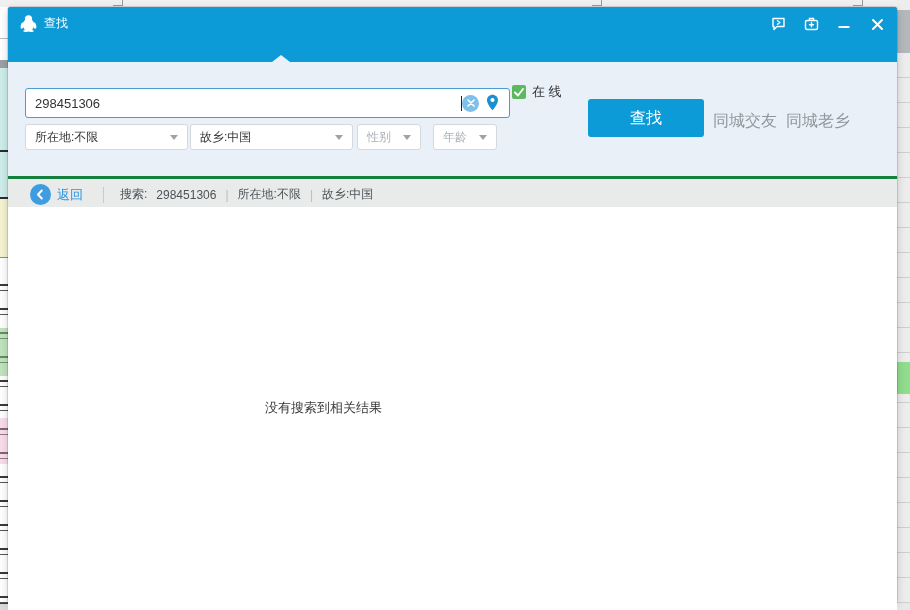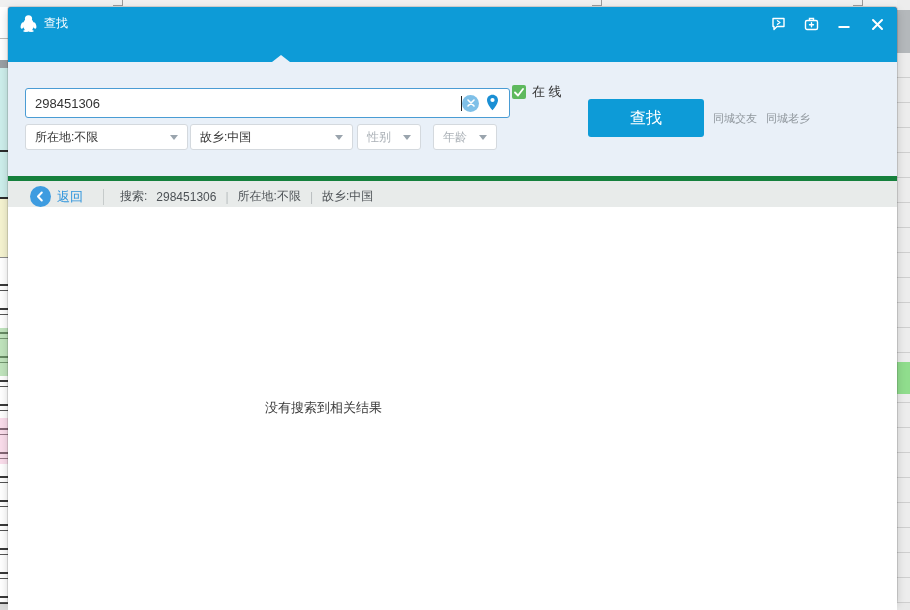--- a/index.html
+++ b/index.html
@@ -57,26 +57,26 @@
   .dropdown{position:absolute;top:0;height:24px;background:#fff;border:1px solid #d4d9de;border-radius:3px;
     display:flex;align-items:center;justify-content:space-between;padding:0 9px;font-size:12px;color:#333;cursor:pointer;}
   .dropdown.muted{color:#aab0b6;}
   .dd-caret{width:0;height:0;border-left:4px solid transparent;border-right:4px solid transparent;border-top:5px solid #9aa4ad;}
   .dd-1{left:0;width:143px;}
   .dd-2{left:165px;width:143px;}
   .dd-3{left:332px;width:44px;}
   .dd-4{left:408px;width:44px;gap:8px;}
   .find-btn{position:absolute;left:580px;top:37px;width:116px;height:38px;background:#0d9bd7;color:#fff;
     font-size:16px;border:none;border-radius:3px;cursor:pointer;display:flex;align-items:center;justify-content:center;font-family:inherit;}
-  .side-links{position:absolute;left:705px;top:49px;display:flex;gap:9px;font-size:11px;color:#8f969c;}
+  .side-links{position:absolute;left:705px;top:49px;display:flex;gap:9px;font-size:16px;color:#8f969c;}
   .side-links span{cursor:pointer;}
 
   
   .crumb-row{position:absolute;left:0;top:169px;width:100%;height:31px;background:#e8ebea;
-    border-top:5px solid #15803d;display:flex;align-items:center;}
+    border-top:3px solid #15803d;display:flex;align-items:center;}
   .back-btn{display:flex;align-items:center;gap:6px;margin-left:22px;cursor:pointer;}
   .back-circle{width:21px;height:21px;border-radius:50%;background:#3e9ce0;display:flex;align-items:center;justify-content:center;}
   .back-label{color:#2e94dc;font-size:13px;}
   .crumb-div{width:1px;height:16px;background:#c6cbcb;margin:0 16px 0 20px;}
   .crumb-text{display:flex;align-items:center;gap:9px;font-size:12px;color:#4d5256;}
   .crumb-sep{color:#b8bdbf;}
 
   
   .results{position:absolute;left:0;top:200px;width:100%;height:455px;background:#fff;}
   .empty-text{position:absolute;left:257px;top:192px;font-size:13px;color:#3a3a3a;}

